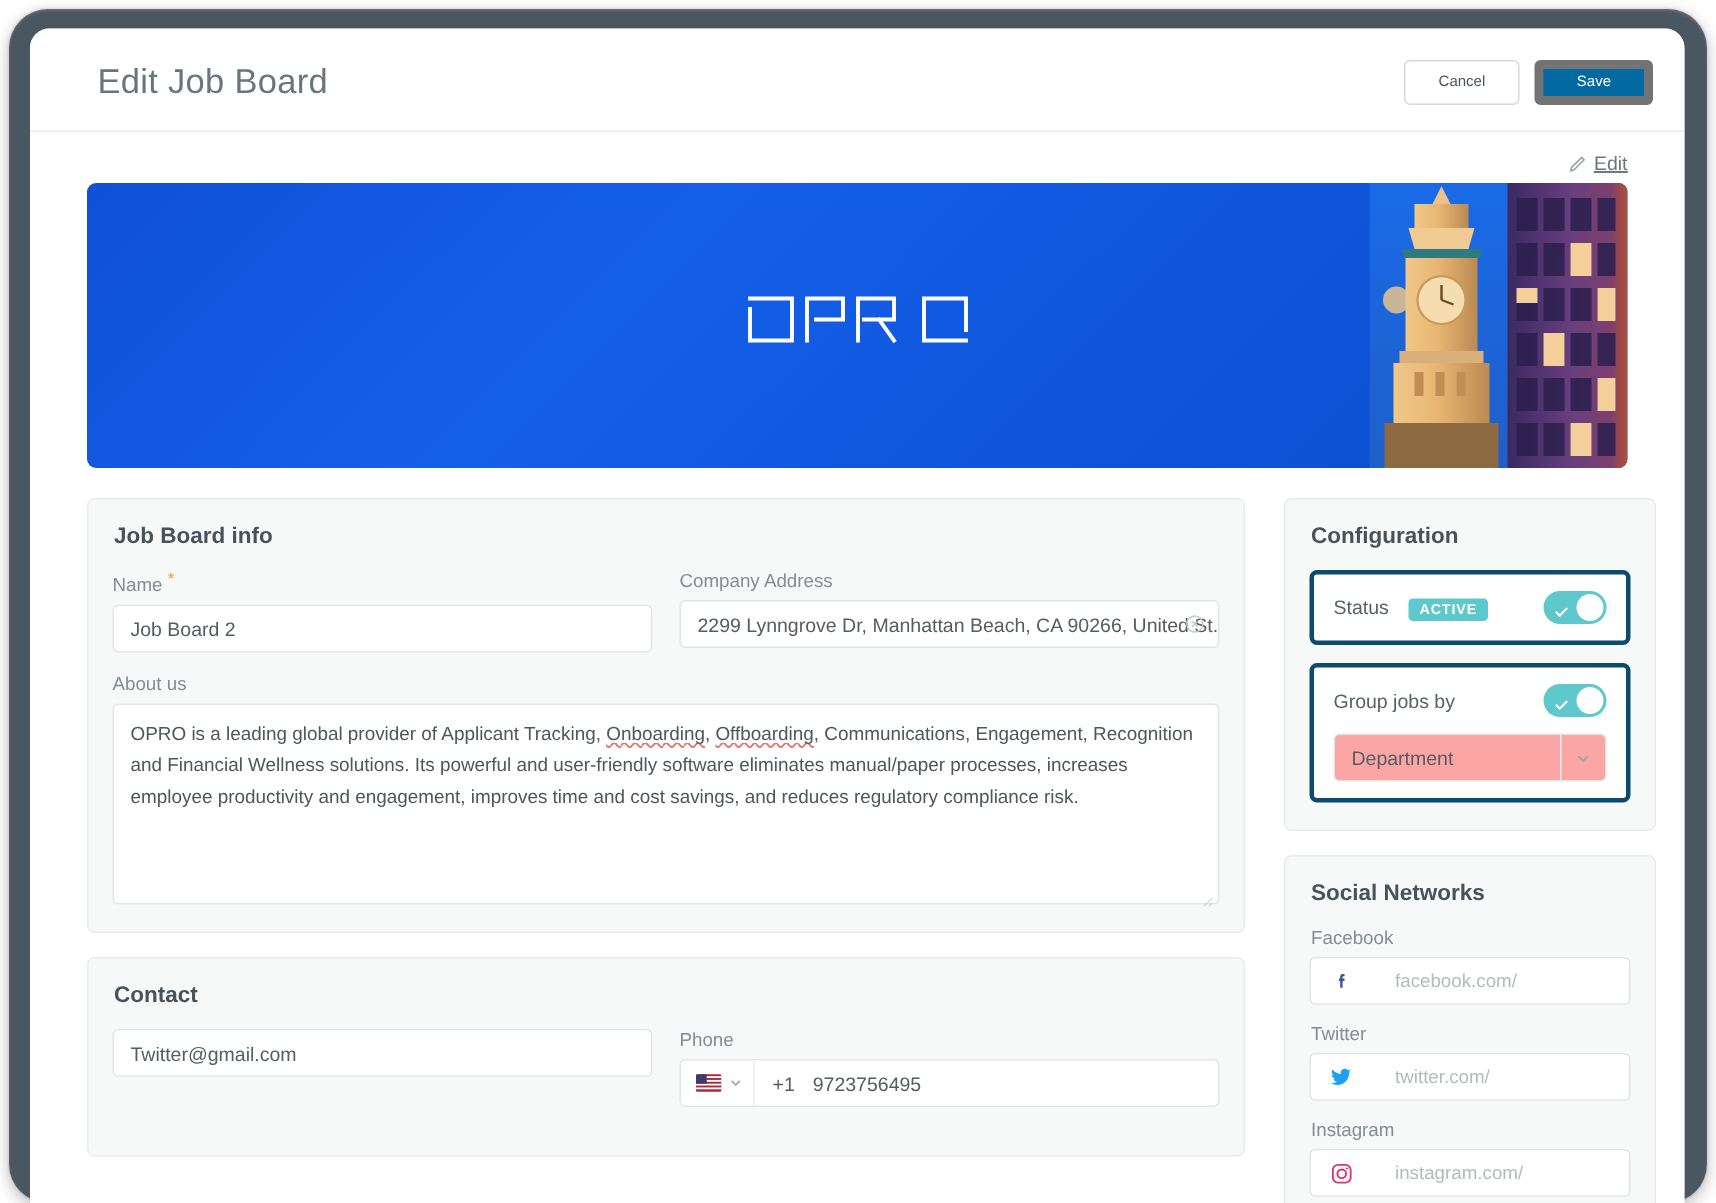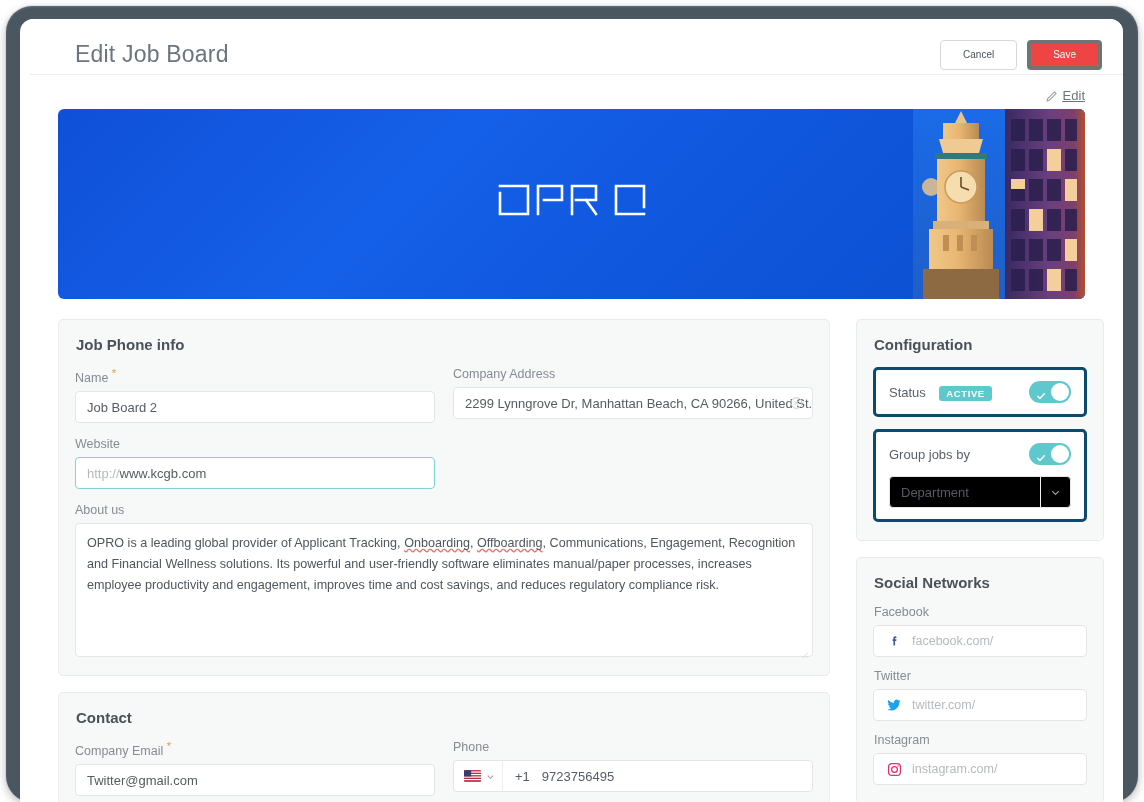--- a/index.html
+++ b/index.html
@@ -34,43 +34,42 @@
     width: 1103px; height: 790px;
     background: #ffffff;
     border-top-left-radius: 13px;
     border-top-right-radius: 13px;
     overflow: hidden;
   }
 
   
   #page-header {
     position: relative;
-    height: 56px;
+    height: 69px;
     border-bottom: 1px solid #ececec;
     background:#fff;
-    margin-left:10px;
   }
   #page-title {
     position:absolute; left: 45px; top: 22px;
     font-size: 23px; color: #6c757d; font-weight: 400;
     letter-spacing: .2px;
   }
   .hdr-buttons { position:absolute; right: 21px; top: 21px; display:flex; gap: 10px; }
   .btn {
     font-family:"Liberation Sans", sans-serif;
     font-size: 10px;
     border-radius: 4px;
     height: 30px;
     padding: 0 22px;
     cursor: pointer;
     display:flex; align-items:center; justify-content:center;
     line-height:1;
   }
   #cancel-button { background:#fff; color:#4a5259; border:1px solid #d6d9dc; }
-  #save-button { background:#ef4444; color:#ffffff; border:4px solid #737373; }
+  #save-button { background:#0369a1; color:#ffffff; border:6px solid #737373; }
 
   
   #page-body {
     position:relative;
     height: 721px;
     background:#ffffff;
     padding: 0 38px;
   }
 
   
@@ -191,33 +190,33 @@
     width:42px; height:22px; border-radius:11px; background:#5ec8cd;
     position:relative; cursor:pointer; flex:none;
   }
   .toggle .knob {
     position:absolute; right:2px; top:2px; width:18px; height:18px;
     border-radius:50%; background:#fff;
   }
   .toggle .chk { position:absolute; left:7px; top:6px; width:10px; height:10px; }
   .select {
     margin-top: 11px;
-    height: 32px; border:1px solid #e3e5e7; border-radius:4px; background:#000000;
+    height: 32px; border:1px solid #e3e5e7; border-radius:4px; background:#fca5a5;
     display:flex; align-items:center; justify-content:space-between;
     font-size:13px; color:#555c63; overflow:hidden;
   }
   .select .sel-val { padding-left:11px; }
   .select .sel-arrow {
     width: 30px; height:32px; border-left:1px solid #eceef0;
     display:flex; align-items:center; justify-content:center;
   }
   .social-label { font-size:12.5px; color:#858c93; margin: 12px 0 6px 1px; display:block; }
   .social-input {
     height:32px; background:#fff; border:1px solid #e3e5e7; border-radius:4px;
-    display:flex; align-items:center; gap:10px; padding: 0 12px;
+    display:flex; align-items:center; gap:28px; padding: 0 12px;
     font-size:12.5px; color:#b5babe;
   }
   .social-icon { width:16px; height:16px; flex:none; display:flex; align-items:center; justify-content:center;}
 </style>
 </head>
 <body>
 
 <div id="device-frame">
   <div id="device-screen">
 
@@ -333,70 +332,59 @@
             </g>
           </svg>
         </div>
       </div>
 
       <div id="content-grid">
 
         <div id="left-col">
 
           <div class="card">
-            <div class="card-title">Job Phone info</div>
+            <div class="card-title">Job Board info</div>
 
             <div class="row2">
               <div class="col field">
                 <span class="field-label"><span>Name</span> <span class="req">*</span></span>
                 <div class="input">Job Board 2</div>
               </div>
               <div class="col field">
                 <span class="field-label">Company Address</span>
                 <div class="input">
                   <span>2299 Lynngrove Dr, Manhattan Beach, CA 90266, United St...</span>
                   <span class="clear-icon">
                     <svg viewBox="0 0 16 16" fill="none" stroke="#c3c8cc" stroke-width="1.2">
                       <circle cx="8" cy="8" r="6.6"></circle>
                         <path d="M5.7 5.7l4.6 4.6M10.3 5.7l-4.6 4.6"></path>
                     </svg>
                   </span>
                 </div>
               </div>
             </div>
 
-            <div class="row2">
-              <div class="col field">
-                <span class="field-label">Website</span>
-                <div class="input focused">
-                  <span class="ph">http://</span>
-                    <span>www.kcgb.com</span>
-                </div>
-              </div>
-              <div class="col"></div>
-            </div>
 
             <div>
               <span class="field-label">About us</span>
               <div class="about-box">
                 <span id="about-text"><span>OPRO is a leading global provider of Applicant Tracking, </span><span class="sq">Onboarding</span><span>, </span><span class="sq">Offboarding</span><span>, Communications, Engagement, Recognition and Financial Wellness solutions. Its powerful and user-friendly software eliminates manual/paper processes, increases employee productivity and engagement, improves time and cost savings, and reduces regulatory compliance risk.</span></span>
                 <span class="resize-grip">
                   <svg viewBox="0 0 10 10" stroke="#b9bec2" stroke-width="1" fill="none">
                     <path d="M9 3L3 9M9 6.5L6.5 9"></path>
                   </svg>
                 </span>
               </div>
             </div>
           </div>
 
           <div class="card">
             <div class="card-title">Contact</div>
             <div class="row2">
               <div class="col field">
-                <span class="field-label"><span>Company Email</span> <span class="req">*</span></span>
                 <div class="input">Twitter@gmail.com</div>
               </div>
               <div class="col field">
                 <span class="field-label">Phone</span>
                 <div class="phone-wrap">
                   <div class="phone-flag">
                     <span>
                       <svg class="flag" viewBox="0 0 19 13">
                         <rect width="19" height="13" fill="#b22234"></rect>
                         <g fill="#fff">

